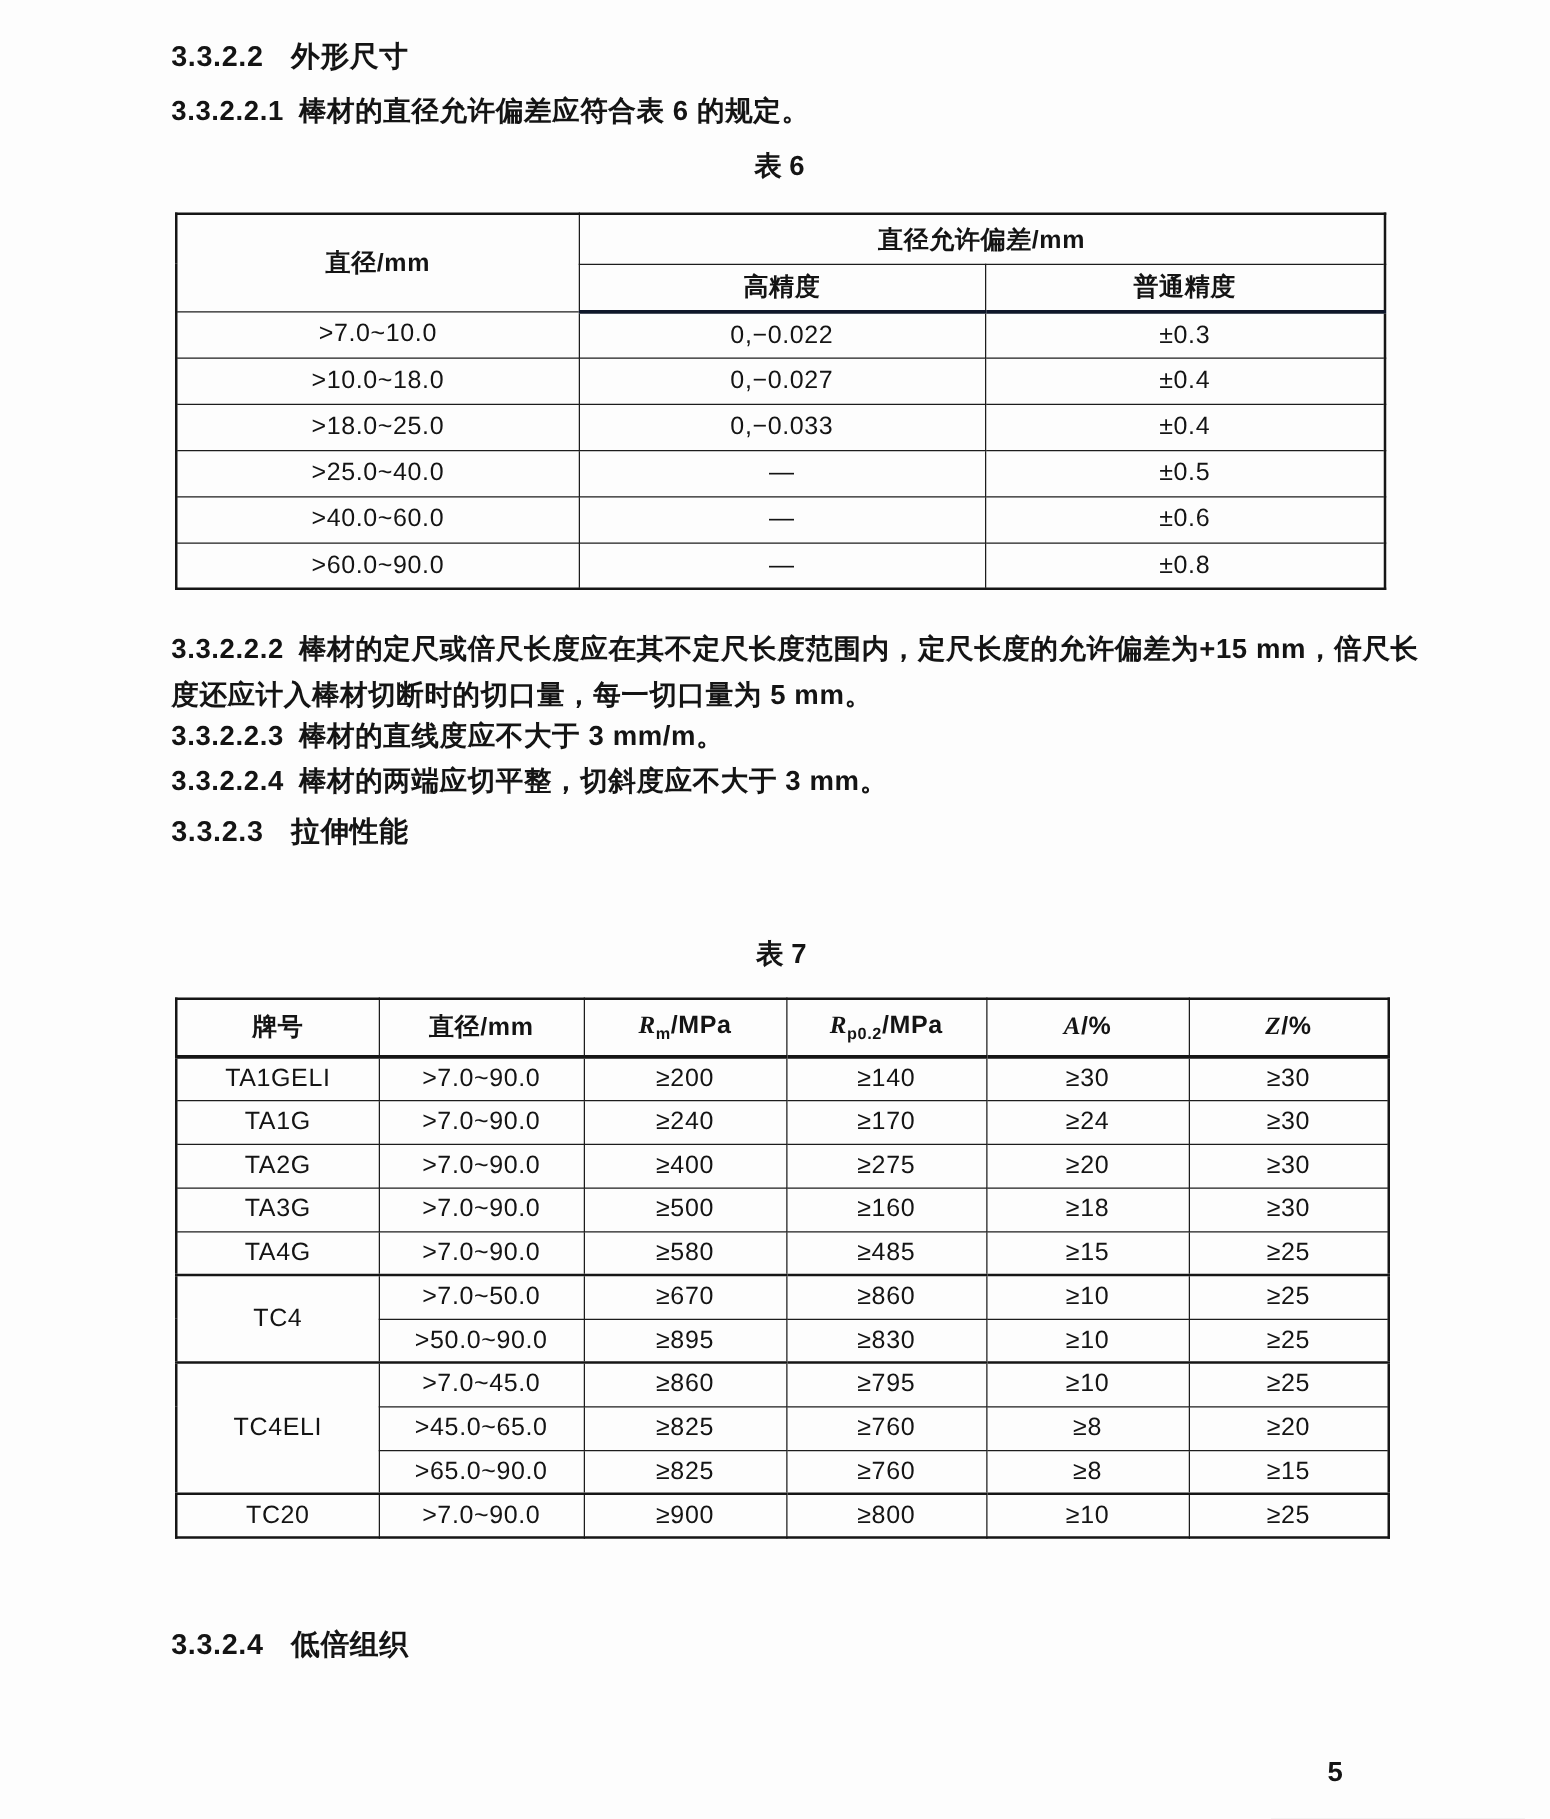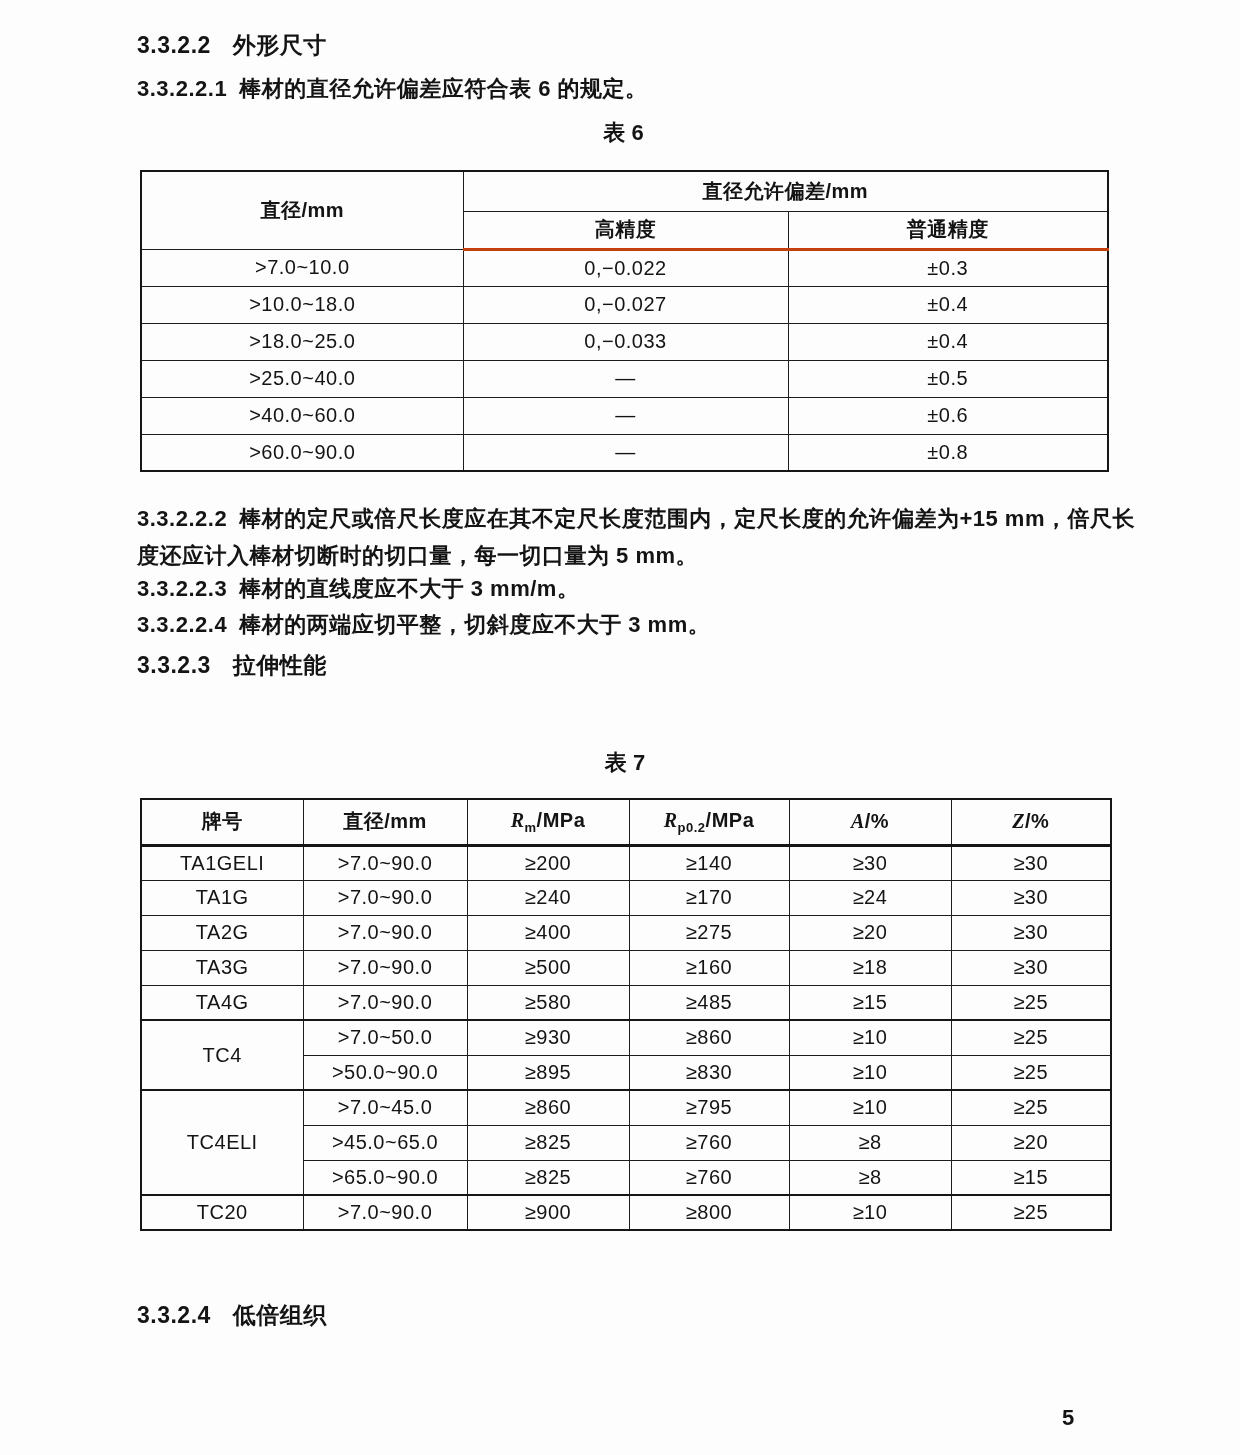--- a/index.html
+++ b/index.html
@@ -29,21 +29,21 @@
     font-size:20px; letter-spacing:0.5px;
     padding:0 4px;
     background:#fdfdfd;
   }
   .std-table th { font-weight:700; }
   .std-table td { font-weight:400; }
   #table6 { width:967px; }
   #table6 .hrow1 th { height:40px; }
   #table6 .hrow2 th { height:38px; }
   #table6 td { height:37px; }
-  #table6 .hrow2 th { border-bottom:3px solid #c2410c; }
+  #table6 .hrow2 th { border-bottom:3px solid #0f172a; }
   #table7 { width:970px; }
   #table7 thead th { height:46px; border-bottom:3px solid #161616; }
   #table7 td { height:35px; }
   tr.grp td { border-top:2.5px solid #161616; }
   .it { font-style:italic; font-family:"Liberation Serif","DejaVu Serif",serif; }
   sub { font-size:13px; }
   .pageno { font-size:22px; font-weight:600; }
 </style>
 </head>
 <body>
@@ -185,21 +185,21 @@
         <td>TA4G</td>
         <td>&gt;7.0~90.0</td>
         <td>≥580</td>
         <td>≥485</td>
         <td>≥15</td>
         <td>≥25</td>
       </tr>
       <tr class="grp">
         <td rowspan="2">TC4</td>
         <td>&gt;7.0~50.0</td>
-        <td>≥930</td>
+        <td>≥670</td>
         <td>≥860</td>
         <td>≥10</td>
         <td>≥25</td>
       </tr>
       <tr>
         <td>&gt;50.0~90.0</td>
         <td>≥895</td>
         <td>≥830</td>
         <td>≥10</td>
         <td>≥25</td>

